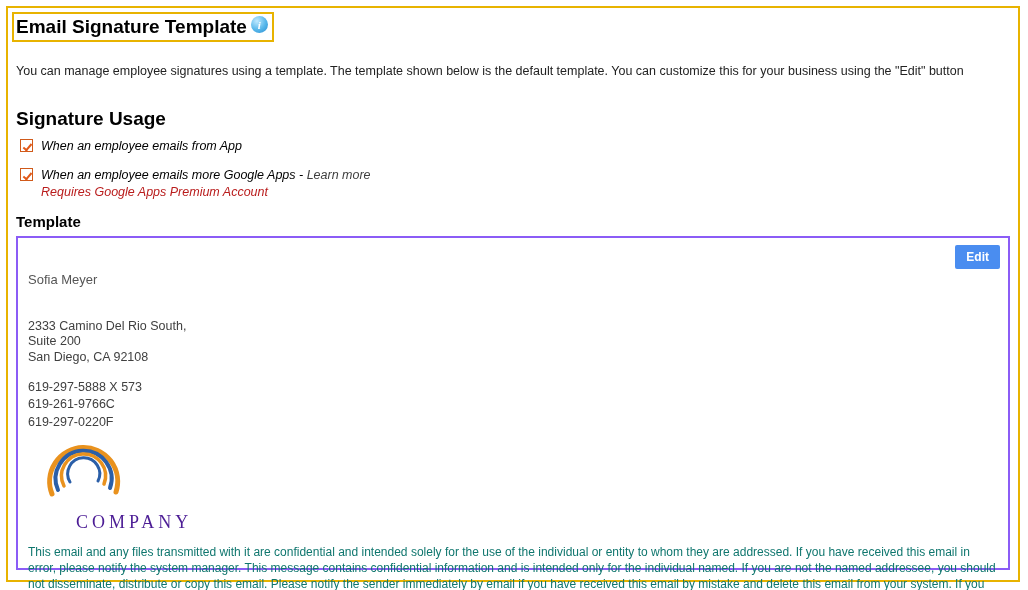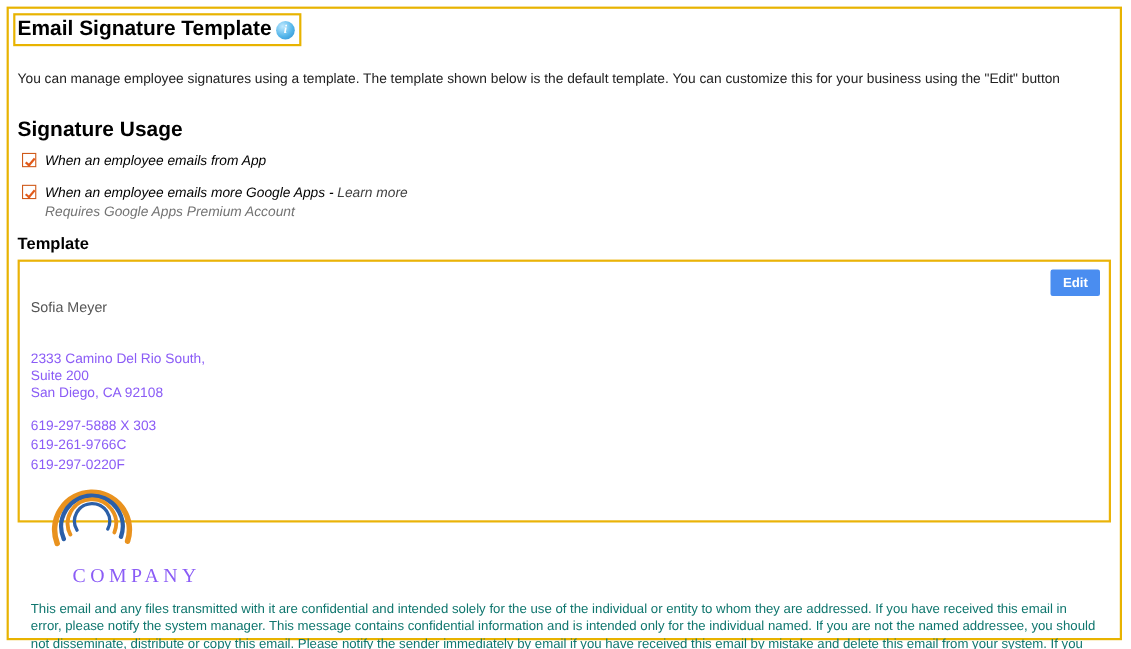--- a/index.html
+++ b/index.html
@@ -14,21 +14,21 @@
       border: 2px solid #e8b300;
       margin: 6px;
       padding: 6px 8px 8px 8px;
       width: 1014px;
       height: 576px;
       position: relative;
       background: #fff;
     }
     .title-box {
       display: inline-flex;
-      align-items: center;
+      align-items: flex-start;
       border: 2px solid #e8b300;
       padding: 2px 4px 2px 0;
       margin-left: -4px;
       margin-top: -2px;
     }
     .title-box h2 {
       font-size: 19px;
       font-weight: bold;
       color: #000;
       margin-left: 2px;
@@ -87,32 +87,32 @@
       content: "";
       position: absolute;
       left: 2px; top: 4px;
       width: 7px; height: 3px;
       border-left: 2px solid #e25a1a;
       border-bottom: 2px solid #e25a1a;
       transform: rotate(-50deg);
     }
     .checkbox-row .texts { line-height: 1.35; font-style: italic; }
     .link-blue { color: #404040; cursor: pointer; text-decoration: none; }
-    .warn-red { color: #737373; display: block; }
+    .warn-red { color: #b91c1c; display: block; }
     .template-heading {
       font-size: 15px;
       font-weight: bold;
       margin-bottom: 6px;
       margin-top: 4px;
     }
     .template-box {
-      border: 2px solid #eab308;
+      border: 2px solid #8b5cf6;
       padding: 8px 10px 8px 10px;
       position: relative;
-      height: 239px;
+      height: 334px;
     }
     .edit-btn {
       position: absolute;
       top: 7px;
       right: 8px;
       background: #4a8df0;
       color: #fff;
       border: none;
       border-radius: 2px;
       padding: 5px 11px;
@@ -121,32 +121,32 @@
       cursor: pointer;
     }
     .sig-name {
       font-size: 13px;
       color: #555;
       margin-top: 26px;
       margin-bottom: 32px;
     }
     .sig-addr, .sig-phone {
       font-size: 12.5px;
-      color: #8b5cf6;
+      color: #404040;
       line-height: 1.25;
     }
     .sig-addr { margin-bottom: 14px; }
     .sig-phone { margin-bottom: 2px; }
     .logo-wrap { margin-top: 2px; margin-bottom: 4px; }
     .company-text {
       font-family: Georgia, 'Times New Roman', serif;
       letter-spacing: 4px;
       font-size: 18px;
-      color: #8b5cf6;
-      margin-left: 38px;
+      color: #4c1d95;
+      margin-left: 48px;
       position: relative;
       top: -8px;
     }
     .disclaimer {
       font-size: 12px;
       color: #0f766e;
       line-height: 1.3;
       margin-top: 0;
     }
   </style>
@@ -186,21 +186,21 @@
 
     <div class="sig-name">Sofia Meyer</div>
 
     <div class="sig-addr">
       <div>2333 Camino Del Rio South,</div>
       <div>Suite 200</div>
       <div>San Diego, CA 92108</div>
     </div>
 
     <div>
-      <div class="sig-phone">619-297-5888 X 303</div>
+      <div class="sig-phone">619-297-5888 X 573</div>
       <div class="sig-phone">619-261-9766C</div>
       <div class="sig-phone">619-297-0220F</div>
     </div>
 
     <div class="logo-wrap">
       <svg width="160" height="84" viewBox="0 0 160 84">
         <defs>
           <path id="arc1" d="M 20 60 A 36 36 0 1 1 92 58" fill="none"></path>
         </defs>
         <path d="M 24 62 A 34 34 0 1 1 88 60" fill="none" stroke="#e9921e" stroke-width="5" stroke-linecap="round"></path>

